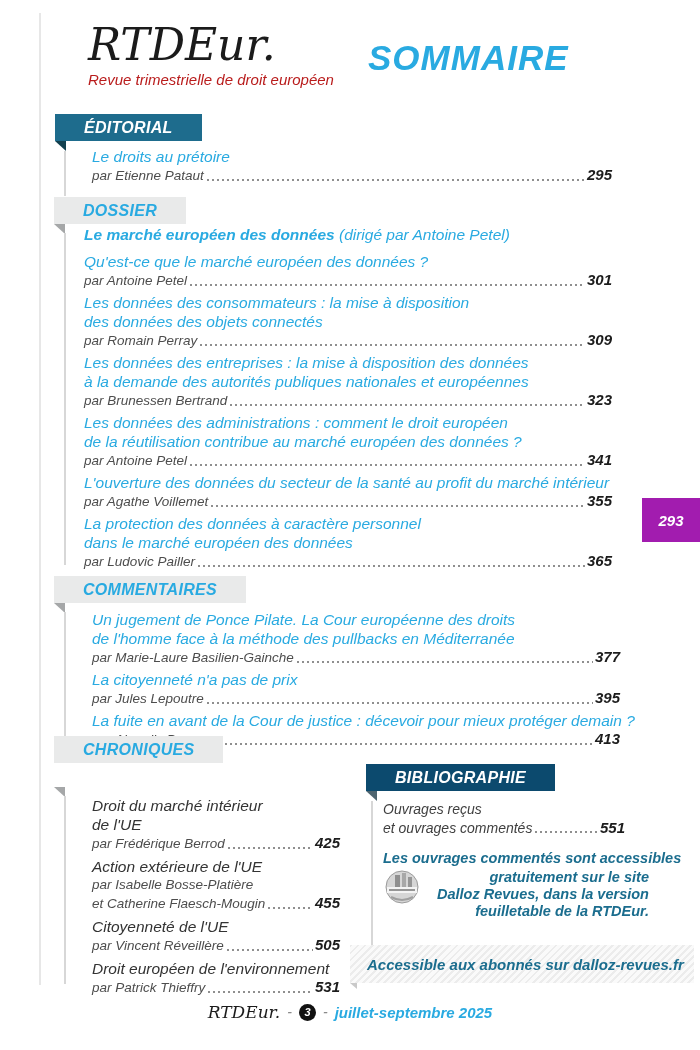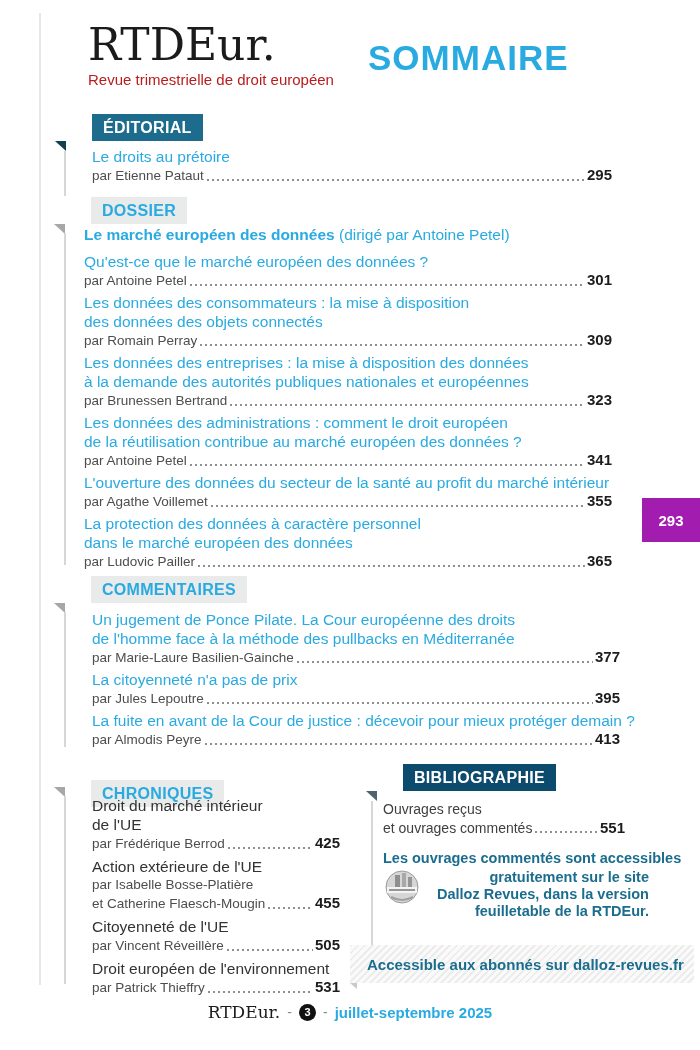--- a/index.html
+++ b/index.html
@@ -1,26 +1,26 @@
 <!DOCTYPE html>
 <html><head>
 <meta charset="utf-8">
 <style>
   html,body{margin:0;padding:0;background:#ffffff;}
   .page{position:relative;width:700px;height:1050px;background:#ffffff;overflow:hidden;
         font-family:"Liberation Sans",sans-serif;color:#3f3f3f;}
-  .abs{position:absolute;}
+  .abs{position:absolute;font-style:italic;}
 
   
   .brand-title{font-family:"DejaVu Serif","Liberation Serif",serif;font-size:44px;line-height:46px;color:#1b1b1b;}
   .brand-sub{font-size:15px;color:#b91c1c;margin-top:3px;}
   .sommaire-title{font-size:35px;font-weight:bold;color:#29aae1;letter-spacing:1px;}
 
   
-  .sec-box{height:27px;line-height:27px;padding:0 11px;font-weight:bold;font-size:16px;letter-spacing:.3px;white-space:nowrap;margin-left:37px;}
+  .sec-box{height:27px;line-height:27px;padding:0 29px;font-weight:bold;font-size:16px;letter-spacing:.3px;white-space:nowrap;}
   .sec-teal{background:#1e6c8d;color:#ffffff;}
   .sec-gray{background:#e9eaea;color:#29aae1;}
   .sec-cyan{background:#0c4a6e;color:#ffffff;}
   .fold{width:11px;height:10px;clip-path:polygon(0 0,100% 0,100% 100%);}
   .vline{width:2px;background:#d7d7d7;}
   .outer-rule{left:39px;top:13px;width:2px;height:972px;background:#e7e7e7;}
 
   
   .entry{margin-bottom:3px;}
   .t{font-size:15.5px;line-height:19px;white-space:nowrap;}
@@ -179,21 +179,21 @@
     <div class="entry">
       <div class="t t-cyan">La fuite en avant de la Cour de justice : décevoir pour mieux protéger demain ?</div>
       <div class="byline">
         <span>par Almodis Peyre</span>
         <span class="dots"></span>
         <span class="pg">413</span>
       </div>
     </div>
   </div>
 
-  <div class="abs sec-box sec-gray" style="left:54px;top:780px;">CHRONIQUES</div>
+  <div class="abs sec-box sec-gray" style="left:54px;top:736px;">CHRONIQUES</div>
   <div class="abs fold" style="left:54px;top:787px;background:#a5a7a8;"></div>
   <div class="abs vline" style="left:64px;top:796px;height:188px;"></div>
   <div class="abs" style="left:92px;top:796px;width:248px;">
     <div class="entry" style="margin-bottom:4px;">
       <div class="t t-dark">Droit du marché intérieur</div>
       <div class="t t-dark">de l'UE</div>
       <div class="byline">
         <span>par Frédérique Berrod</span>
         <span class="dots"></span>
         <span class="pg">425</span>

